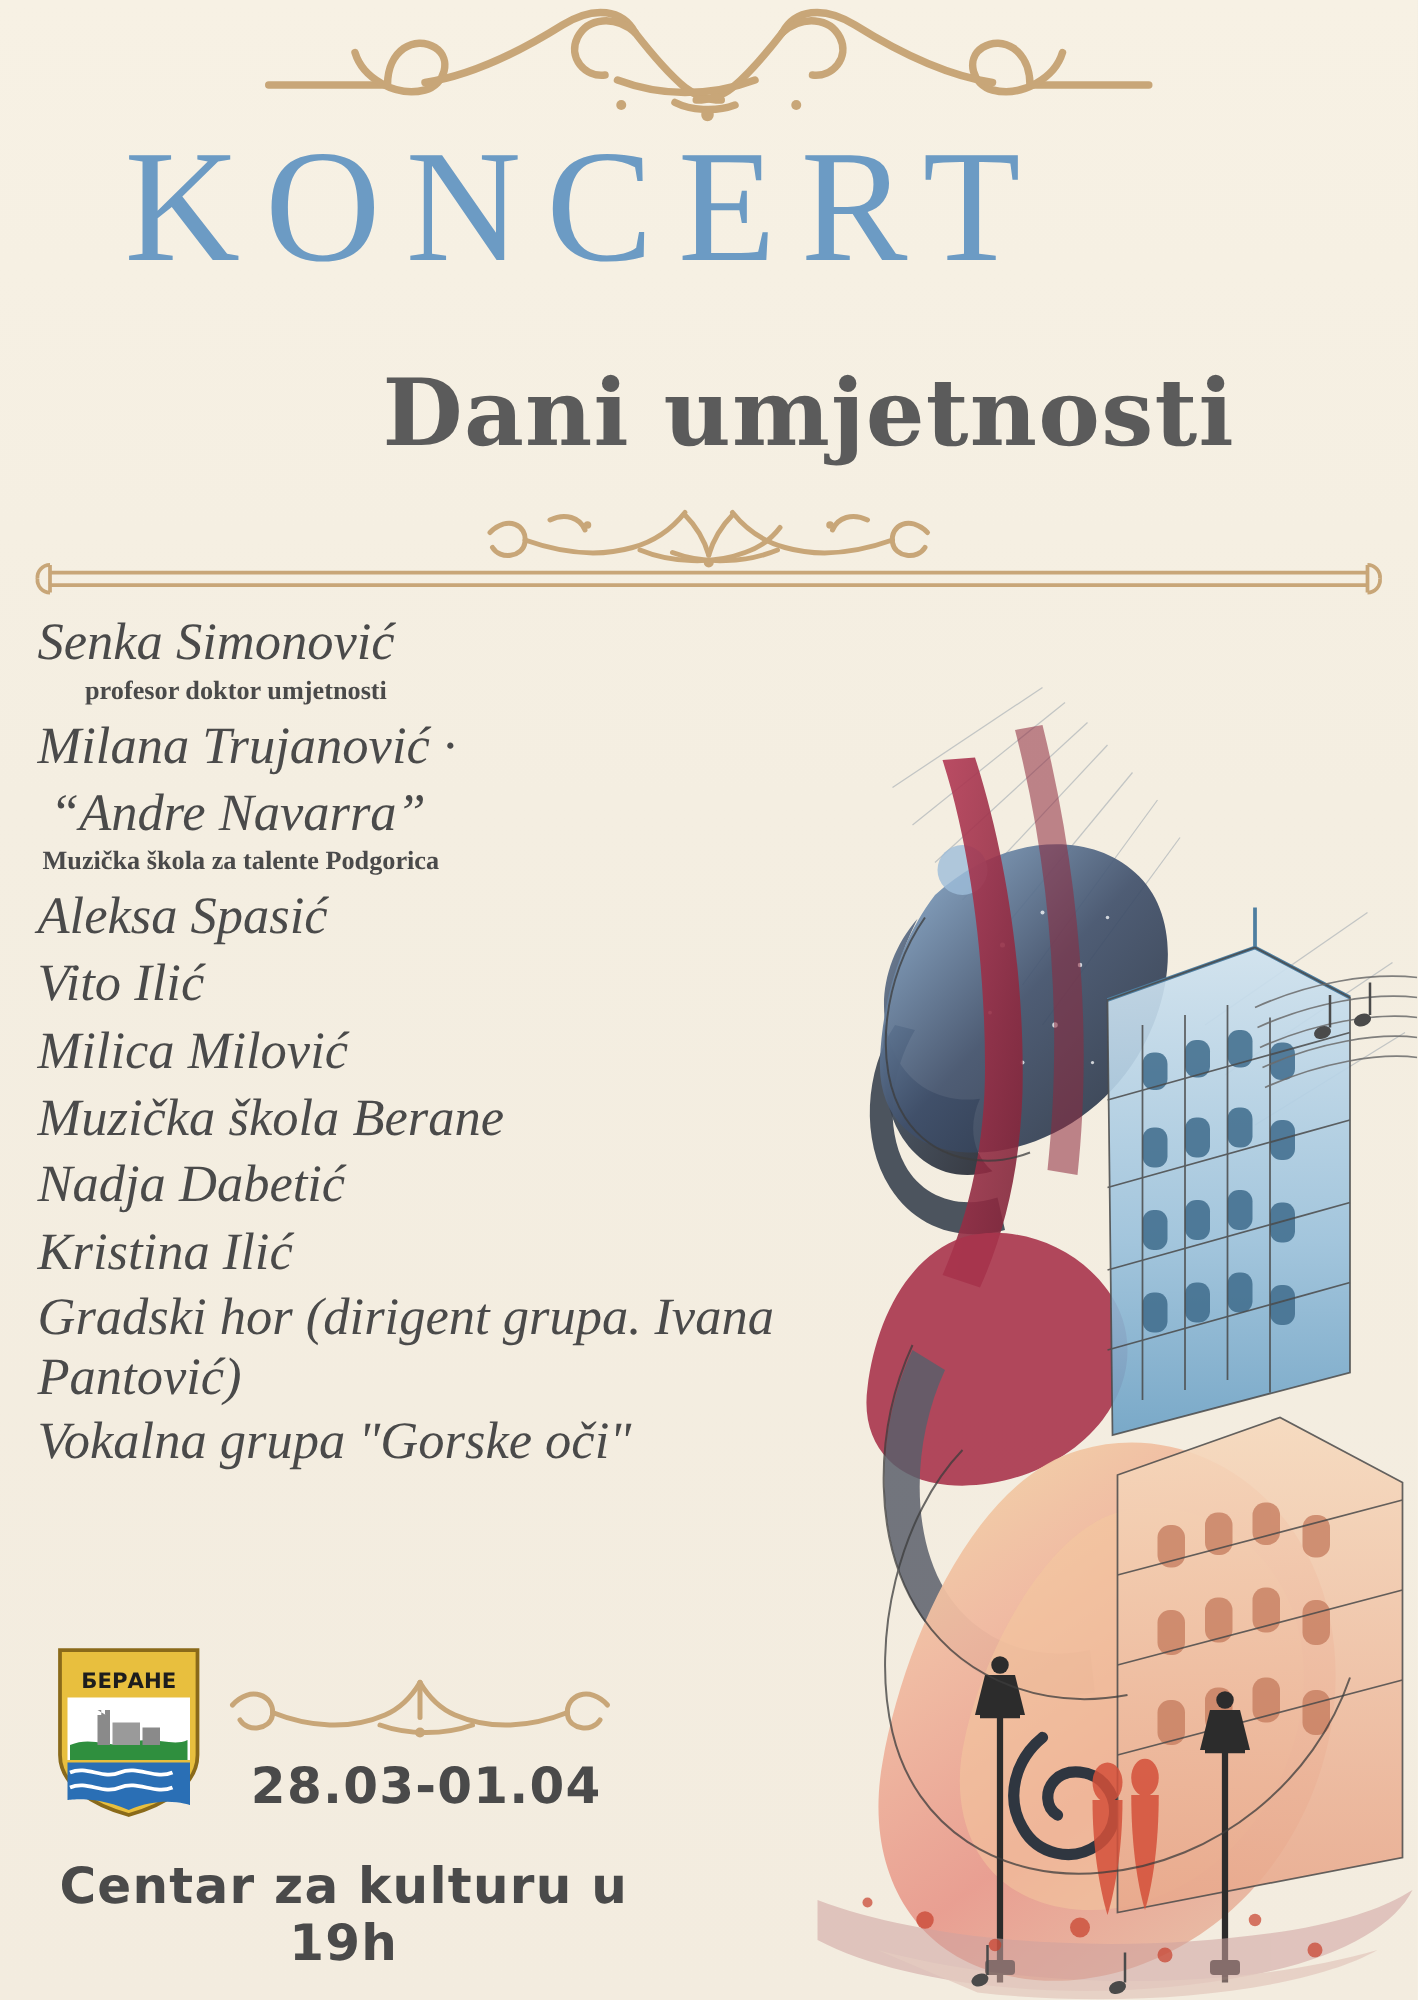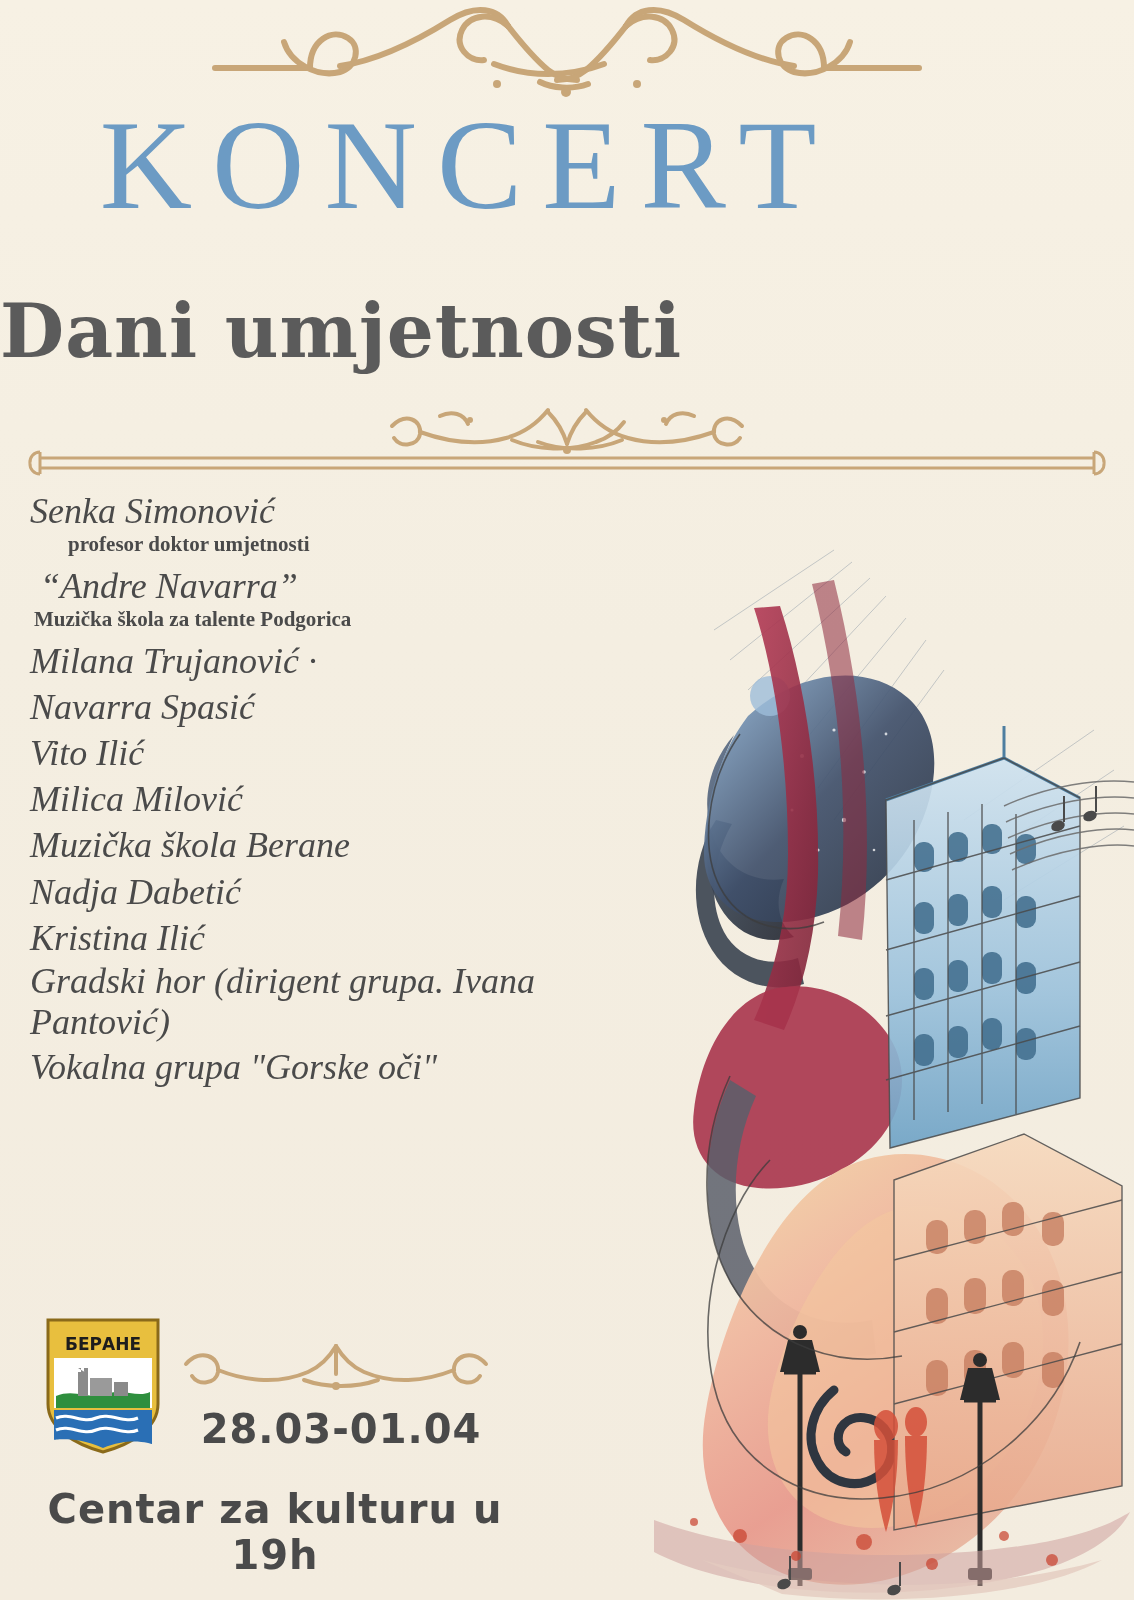--- a/index.html
+++ b/index.html
@@ -45,21 +45,21 @@
     color: #6c9bc4;
     font-weight: 400;
     line-height: 1.05;
     text-indent: 20px;
   }
   .title-sub {
     position: absolute;
     top: 288px;
     left: 0;
     width: 988px;
-    text-align: left;
+    text-align: right;
     font-family: "DejaVu Serif", serif;
     font-size: 74px;
     font-weight: 700;
     color: #5b5b5b;
     letter-spacing: 1px;
   }
 
   .mid-flourish {
     position: absolute;
     top: 400px;
@@ -84,21 +84,21 @@
     top: 488px;
     left: 30px;
     width: 640px;
   }
   .perf {
     color: #4f4f4f;
   }
   .perf .name {
     font-family: "Liberation Serif", serif;
     font-style: italic;
-    font-size: 36px;
+    font-size: 42px;
     line-height: 1.28;
     color: #4a4a4a;
     white-space: nowrap;
   }
   .perf .role {
     font-family: "Liberation Serif", serif;
     font-weight: 700;
     font-size: 21px;
     color: #4a4a4a;
     margin-top: -2px;
@@ -224,30 +224,30 @@
   </svg>
 
   <div class="list">
 
     <div class="perf">
       <div class="name">Senka Simonović</div>
       <div class="role">profesor doktor umjetnosti</div>
     </div>
 
     <div class="perf">
+      <div class="name">Milana Trujanović ·</div>
+    </div>
+
+    <div class="perf">
       <div class="name quoted">“Andre Navarra”</div>
       <div class="role left0">Muzička škola za talente Podgorica</div>
     </div>
 
     <div class="perf">
-      <div class="name">Milana Trujanović ·</div>
-    </div>
-
-    <div class="perf">
-      <div class="name">Navarra Spasić</div>
+      <div class="name">Aleksa Spasić</div>
     </div>
 
     <div class="perf">
       <div class="name">Vito Ilić</div>
     </div>
 
     <div class="perf">
       <div class="name">Milica Milović</div>
     </div>
 

